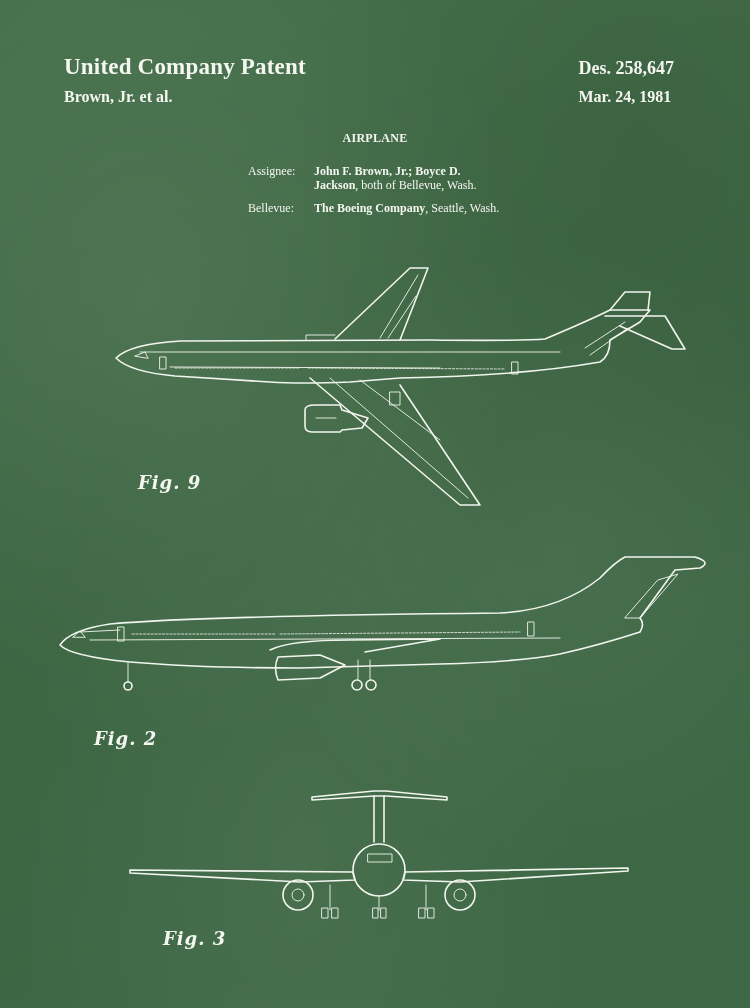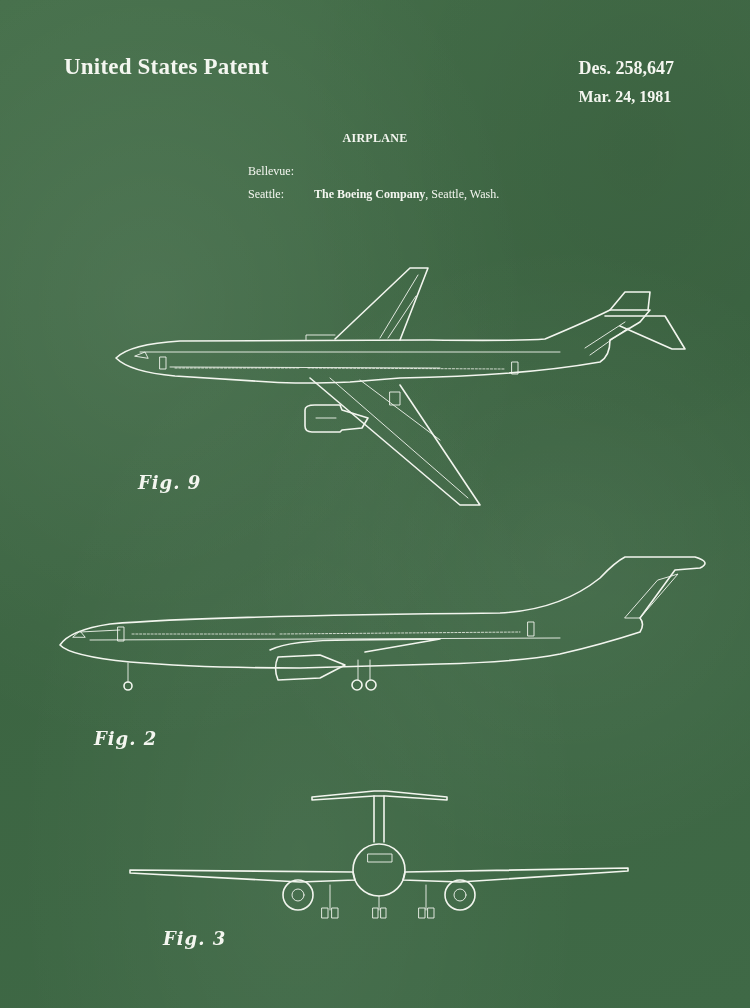--- a/index.html
+++ b/index.html
@@ -35,36 +35,41 @@
   svg.drawing * { fill:none; stroke:#f2f5ee; stroke-width:1.6; stroke-linejoin:round; stroke-linecap:round; }
   svg.drawing .thin { stroke-width:0.9; }
   svg.drawing .win { stroke-width:0.8; }
 </style>
 </head>
 <body>
 
 <div class="board"></div>
 
 <div class="hdr-left">
-  <div class="title">United States Patent</div>
+  <div class="title">United Company Patent</div>
+  <div class="sub">Brown, Jr. et al.</div>
 </div>
 
 <div class="hdr-right">
   <div class="num">Des. 258,647</div>
   <div class="date">Mar. 24, 1981</div>
 </div>
 
 <div class="airplane">AIRPLANE</div>
 
 <div class="info">
   <div class="row">
-    <span class="lbl">Bellevue:</span>
+    <span class="lbl">Assignee:</span>
+    <span>
+      <b>John F. Brown, Jr.; Boyce D.</b><br>
+      <b>Jackson</b><span>, both of Bellevue, Wash.</span>
+    </span>
   </div>
   <div class="row">
-    <span class="lbl">Seattle:</span>
+    <span class="lbl">Bellevue:</span>
     <span>
       <b>The Boeing Company</b><span>, Seattle, Wash.</span>
     </span>
   </div>
 </div>
 
 <svg class="drawing" width="750" height="1008" viewBox="0 0 750 1008">
 
   <g>
 

